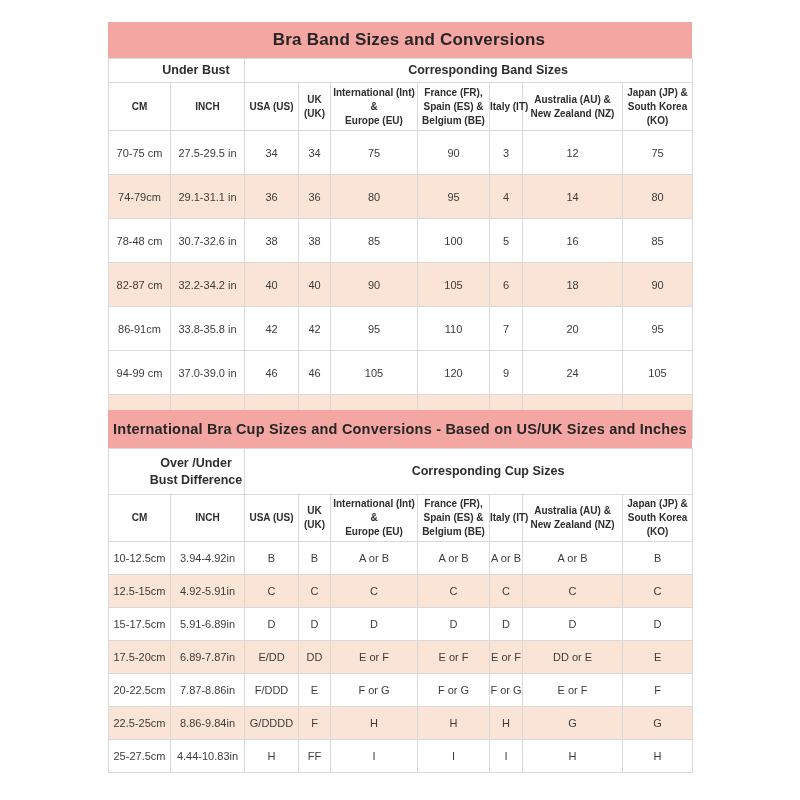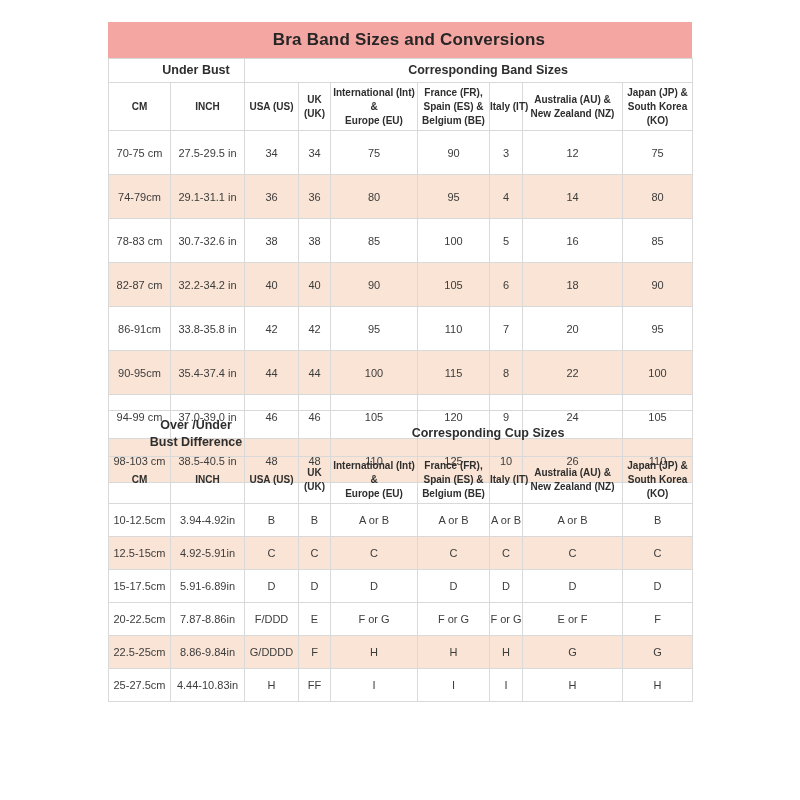--- a/index.html
+++ b/index.html
@@ -107,21 +107,21 @@
               <td>29.1-31.1 in</td>
               <td>36</td>
               <td>36</td>
               <td>80</td>
               <td>95</td>
               <td>4</td>
               <td>14</td>
               <td>80</td>
             </tr>
             <tr>
-              <td>78-83 cm</td>
+              <td>78-48 cm</td>
               <td>30.7-32.6 in</td>
               <td>38</td>
               <td>38</td>
               <td>85</td>
               <td>100</td>
               <td>5</td>
               <td>16</td>
               <td>85</td>
             </tr>
             <tr class="stripe">
@@ -139,31 +139,20 @@
               <td>86-91cm</td>
               <td>33.8-35.8 in</td>
               <td>42</td>
               <td>42</td>
               <td>95</td>
               <td>110</td>
               <td>7</td>
               <td>20</td>
               <td>95</td>
             </tr>
-            <tr class="stripe">
-              <td>90-95cm</td>
-              <td>35.4-37.4 in</td>
-              <td>44</td>
-              <td>44</td>
-              <td>100</td>
-              <td>115</td>
-              <td>8</td>
-              <td>22</td>
-              <td>100</td>
-            </tr>
             <tr>
               <td>94-99 cm</td>
               <td>37.0-39.0 in</td>
               <td>46</td>
               <td>46</td>
               <td>105</td>
               <td>120</td>
               <td>9</td>
               <td>24</td>
               <td>105</td>
@@ -178,20 +167,21 @@
               <td>10</td>
               <td>26</td>
               <td>110</td>
             </tr>
           </tbody>
         </table>
       </div>
   </section>
 
   <section class="tbl-wrap" id="cup-wrap">
+    <div class="title-band" id="cup-title">International Bra Cup Sizes and Conversions - Based on US/UK Sizes and Inches</div>
     <div id="cup-table-host">
         <table>
           <colgroup>
             <col style="width: 62px;">
             <col style="width: 74px;">
             <col style="width: 54px;">
             <col style="width: 32px;">
             <col style="width: 87px;">
             <col style="width: 72px;">
             <col style="width: 33px;">
@@ -251,20 +241,31 @@
               <td>15-17.5cm</td>
               <td>5.91-6.89in</td>
               <td>D</td>
               <td>D</td>
               <td>D</td>
               <td>D</td>
               <td>D</td>
               <td>D</td>
               <td>D</td>
             </tr>
+            <tr class="stripe">
+              <td>17.5-20cm</td>
+              <td>6.89-7.87in</td>
+              <td>E/DD</td>
+              <td>DD</td>
+              <td>E or F</td>
+              <td>E or F</td>
+              <td>E or F</td>
+              <td>DD or E</td>
+              <td>E</td>
+            </tr>
             <tr>
               <td>20-22.5cm</td>
               <td>7.87-8.86in</td>
               <td>F/DDD</td>
               <td>E</td>
               <td>F or G</td>
               <td>F or G</td>
               <td>F or G</td>
               <td>E or F</td>
               <td>F</td>

